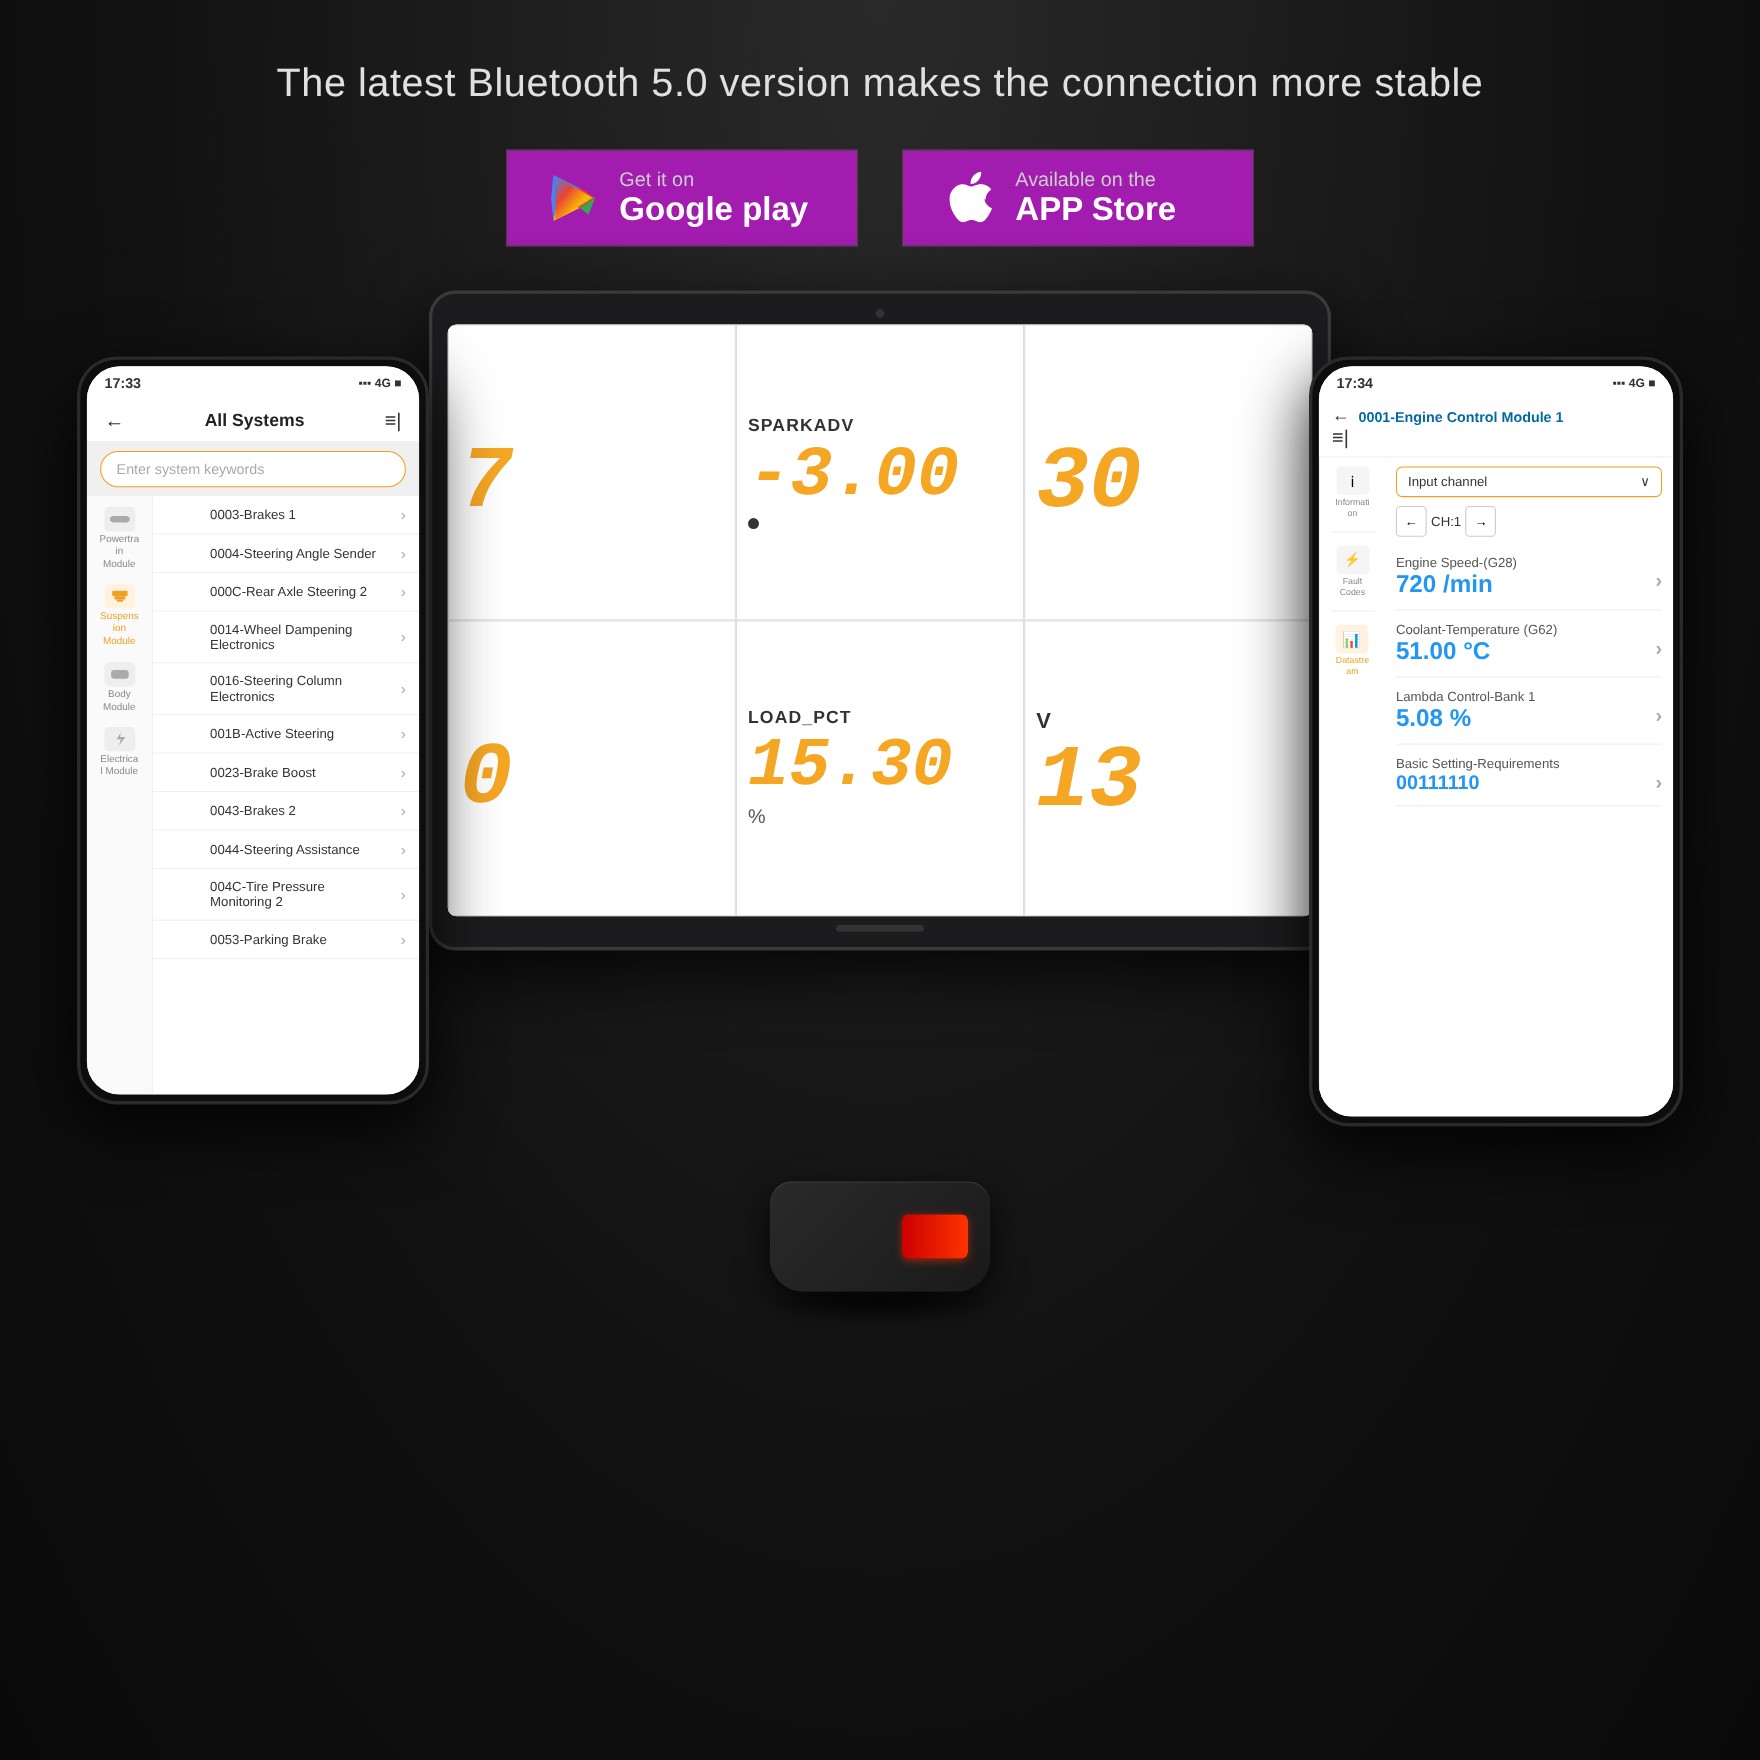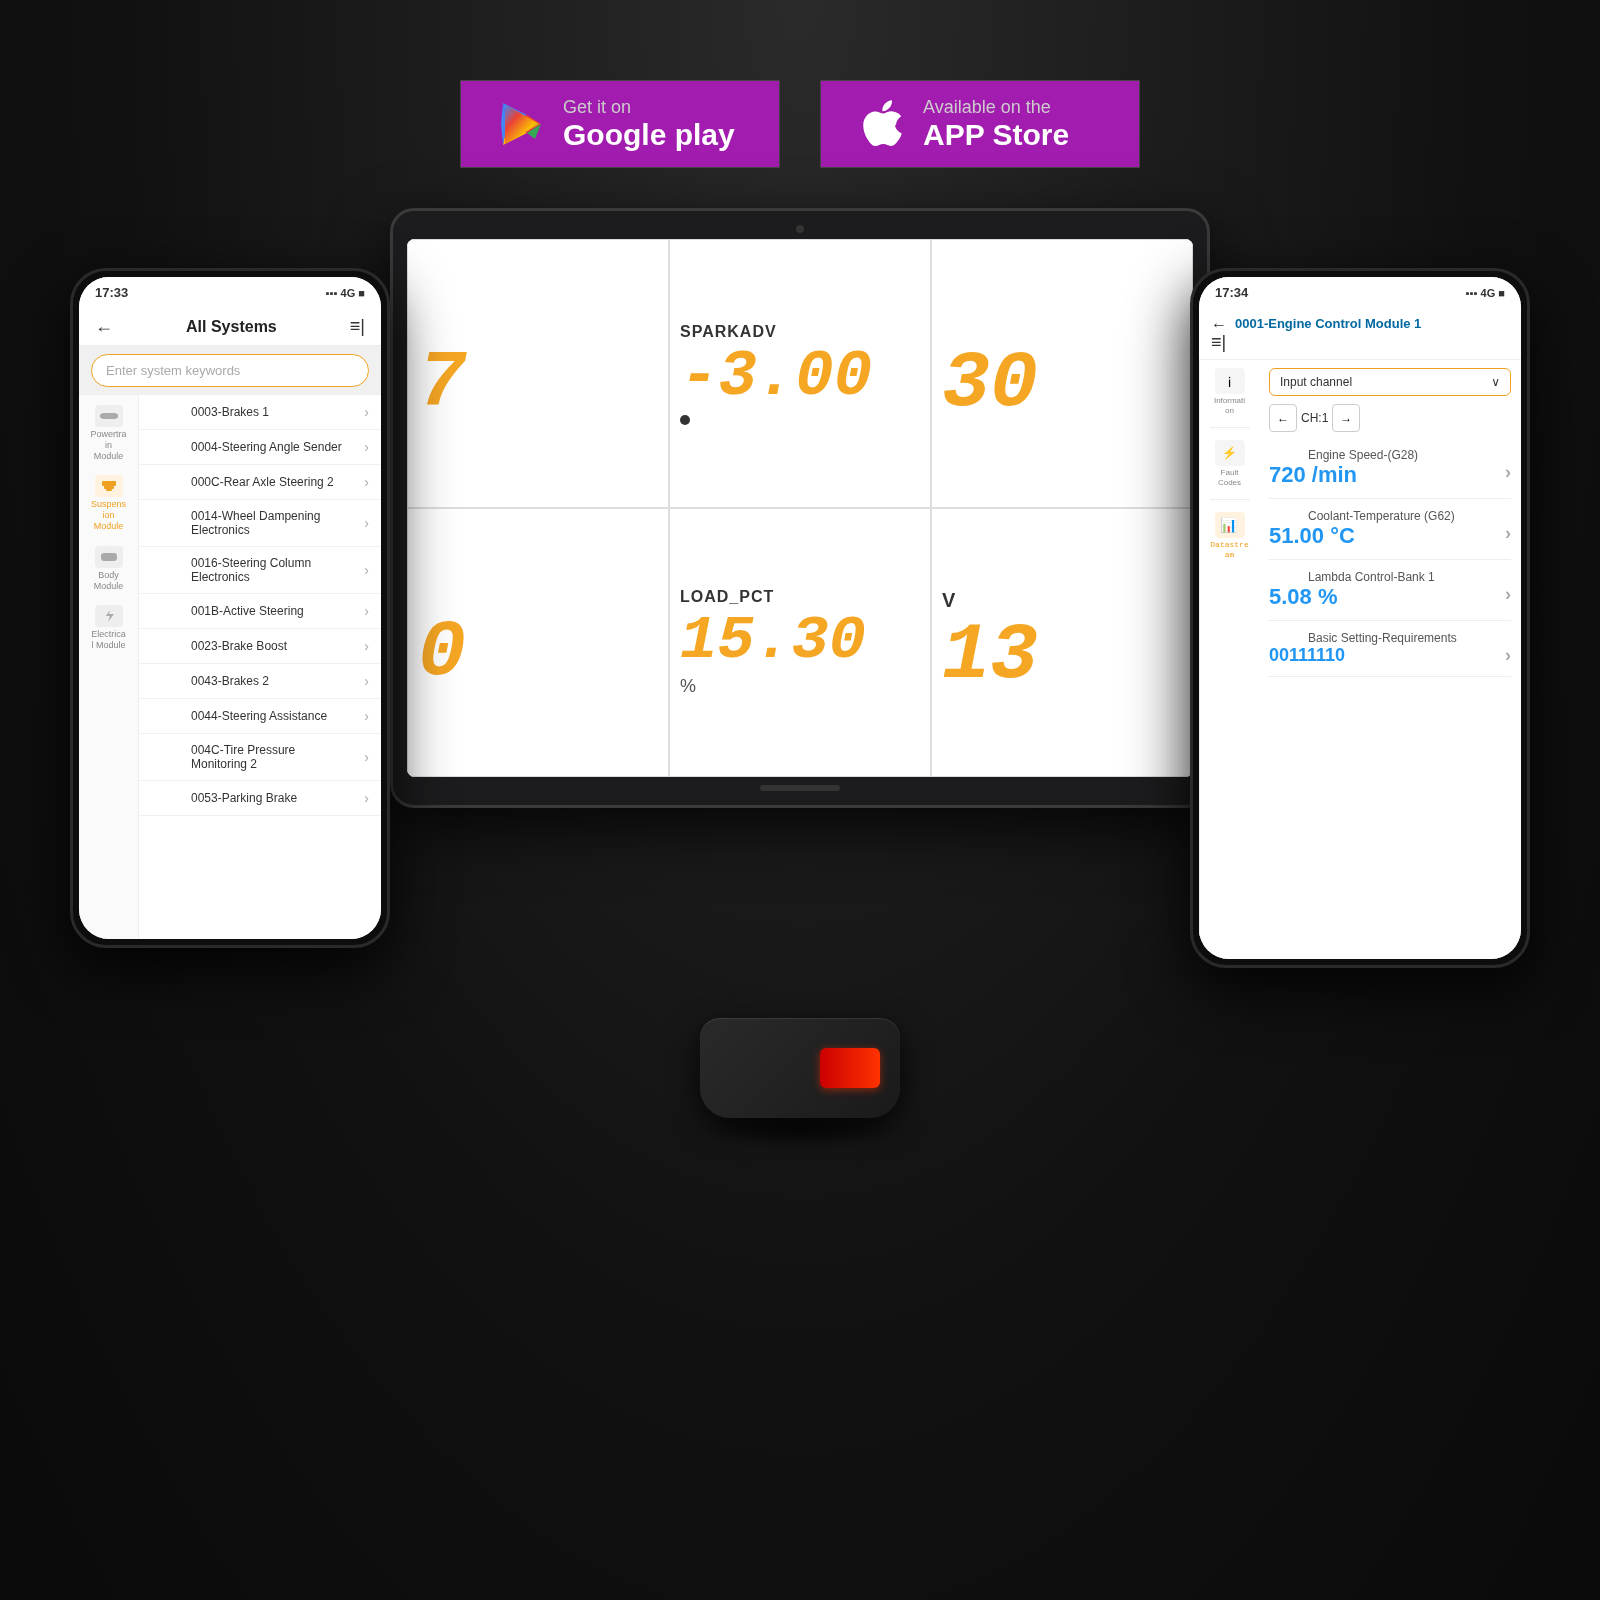--- a/index.html
+++ b/index.html
@@ -358,21 +358,20 @@
 
     .data-item {
       padding: 10px 0;
       border-bottom: 1px solid #eee;
     }
 
     .data-item-label {
       font-size: 12px;
       color: #555;
       font-weight: 500;
-      margin-left: 39px;
     }
 
     .data-item-value {
       font-size: 22px;
       color: #2196F3;
       font-weight: 700;
       display: flex;
       justify-content: space-between;
       align-items: flex-start;
     }
@@ -489,21 +488,20 @@
 
     .right-sidebar-label {
       font-size: 8px;
       color: #888;
       text-align: center;
       line-height: 1.2;
     }
 
     .right-sidebar-label.orange {
       color: #f0a020;
-      font-family: Liberation Mono, monospace;
     }
 
     
     .phone-screen-row {
       display: flex;
       flex: 1;
       overflow: hidden;
     }
 
     
@@ -516,20 +514,21 @@
     }
   </style>
 </head>
 <body>
 
 <div class="bg-gradient"></div>
 
 <div class="content-wrapper">
 
 
+  <p class="subtitle">The latest Bluetooth 5.0 version makes the connection more stable</p>
 
   <div class="store-buttons">
 
     <div class="store-btn">
       <div class="store-icon">
         <svg width="46" height="46" viewBox="0 0 46 46">
           <polygon points="4,2 42,23 4,44" fill="none"></polygon>
           <polygon points="4,2 28,14 8,23" fill="#4285F4"></polygon>
           <polygon points="28,14 42,23 28,32 8,23" fill="#EA4335"></polygon>
           <polygon points="4,44 28,32 8,23" fill="#FBBC05"></polygon>

